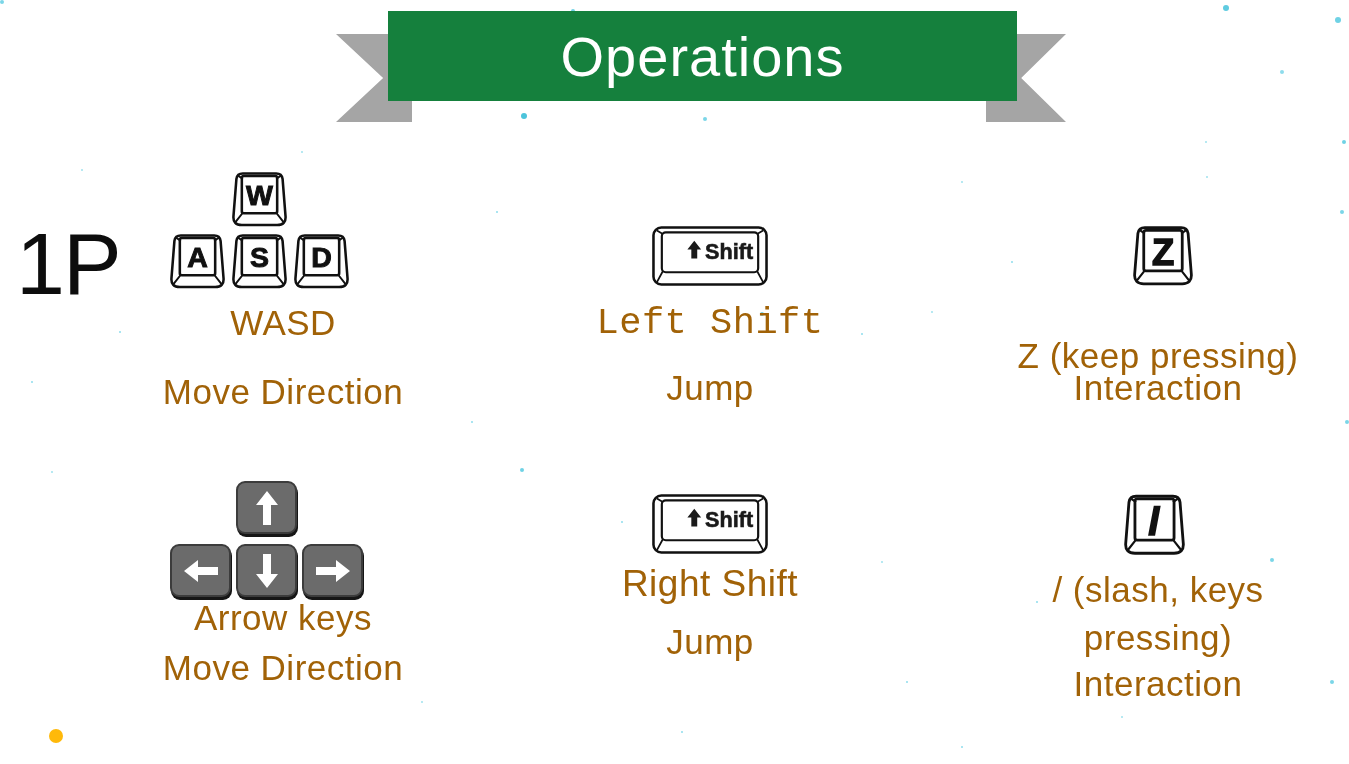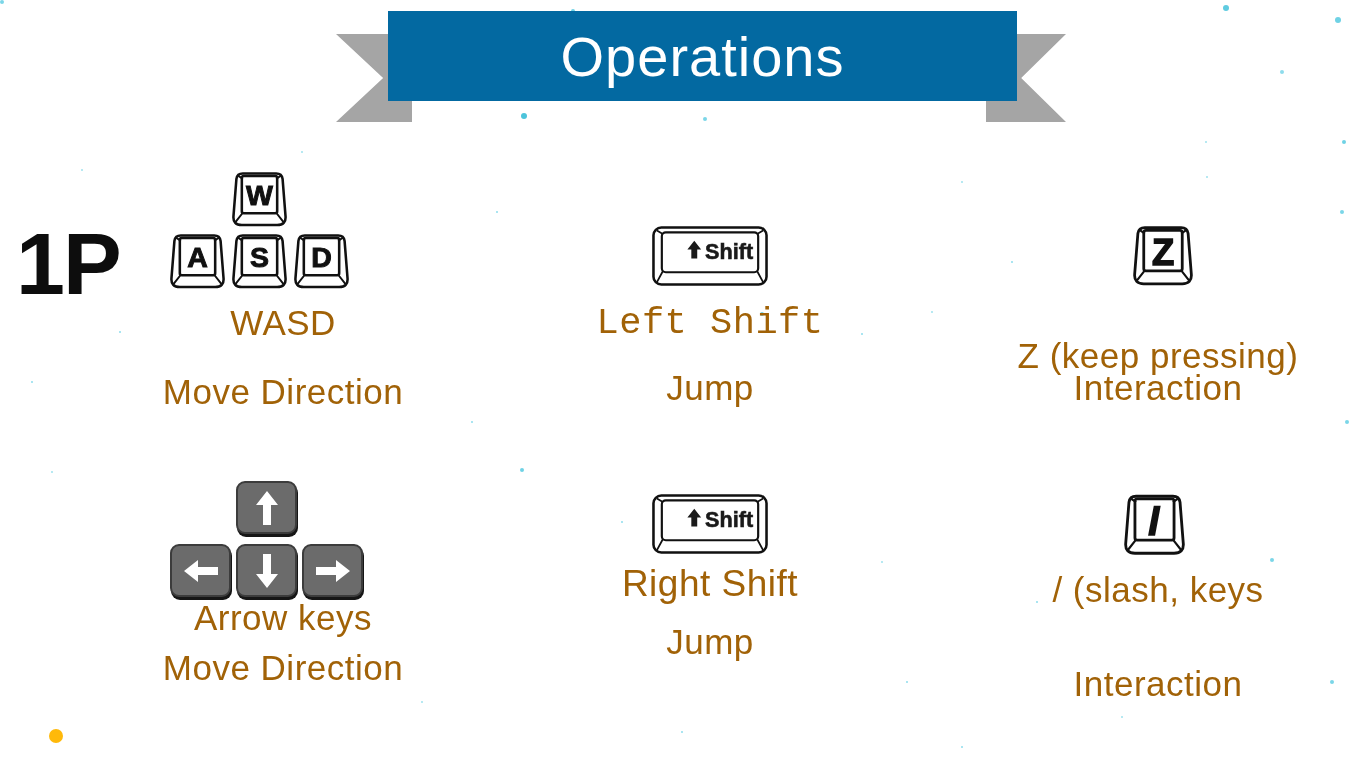--- a/index.html
+++ b/index.html
@@ -35,29 +35,29 @@
   .ribbon-tail.left{
     left:336px;width:76px;
     clip-path:polygon(0 0,100% 0,100% 100%,0 100%,62% 50%);
   }
   .ribbon-tail.right{
     left:986px;width:80px;
     clip-path:polygon(0 0,100% 0,44% 50%,100% 100%,0 100%);
   }
   .ribbon-center{
     position:absolute;left:388px;top:11px;width:629px;height:90px;
-    background:#0369a1;display:flex;align-items:center;justify-content:center;
+    background:#15803d;display:flex;align-items:center;justify-content:center;
   }
   .ribbon-center .title{
     color:#ffffff;font-size:56px;font-weight:300;letter-spacing:1px;
   }
 
   
   .player-label{
-    position:absolute;left:16px;font-size:88px;font-weight:700;color:#0d0d0d;
+    position:absolute;left:16px;font-size:88px;font-weight:400;color:#0d0d0d;
     letter-spacing:-2px;line-height:1;text-align:right;
   }
   .player-label.p1{top:220px;}
   .player-label.p2{top:552px;}
 
   
   .keycap{position:absolute;}
   .keycap svg{display:block;}
   .key-letter{
     font-family:"Liberation Sans", sans-serif;font-weight:700;fill:#111;stroke:#111;
@@ -209,17 +209,18 @@
   <div class="keycap" style="left:1123px;top:494px;">
     <svg width="63" height="62" viewBox="0 0 58 56">
       <path d="M12 1.5 H46 C50 1.5 52 3.5 52.5 7 L55.5 45 C56 51 53 54 47 54 H11 C5 54 2 51 2.5 45 L5.5 7 C6 3.5 8 1.5 12 1.5 Z" fill="#fff" stroke="#111" stroke-width="2.6"></path>
       <rect x="11" y="4" width="36" height="38" rx="2" fill="#fff" stroke="#111" stroke-width="2.6"></rect>
       <path d="M7 3.5 L12 7 M51 3.5 L46 7 M4.5 51 L12 41.5 M53.5 51 L46 41.5" stroke="#111" stroke-width="2" fill="none"></path>
       <text class="key-letter" x="29" y="36" text-anchor="middle" font-size="34" stroke-width="2.4">/</text>
     </svg>
   </div>
 
   <div class="caption cap-col3" style="top:570px;">/ (slash, keys</div>
+  <div class="caption cap-col3" style="top:618px;">pressing)</div>
   <div class="caption cap-col3" style="top:664px;">Interaction</div>
 
   <div class="yellow-dot"></div>
 
 </div>
 
 </body></html>

